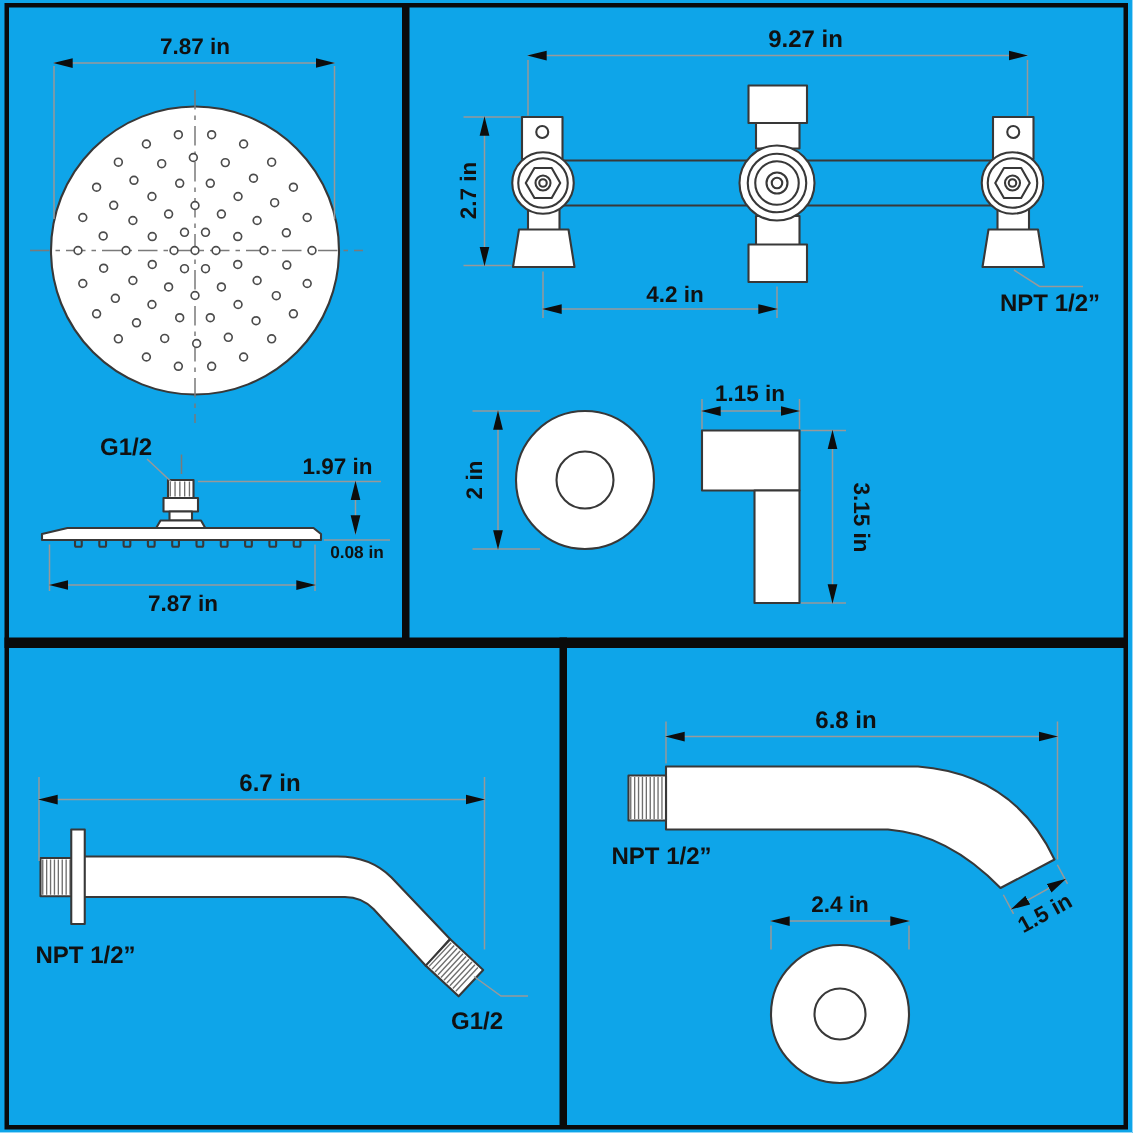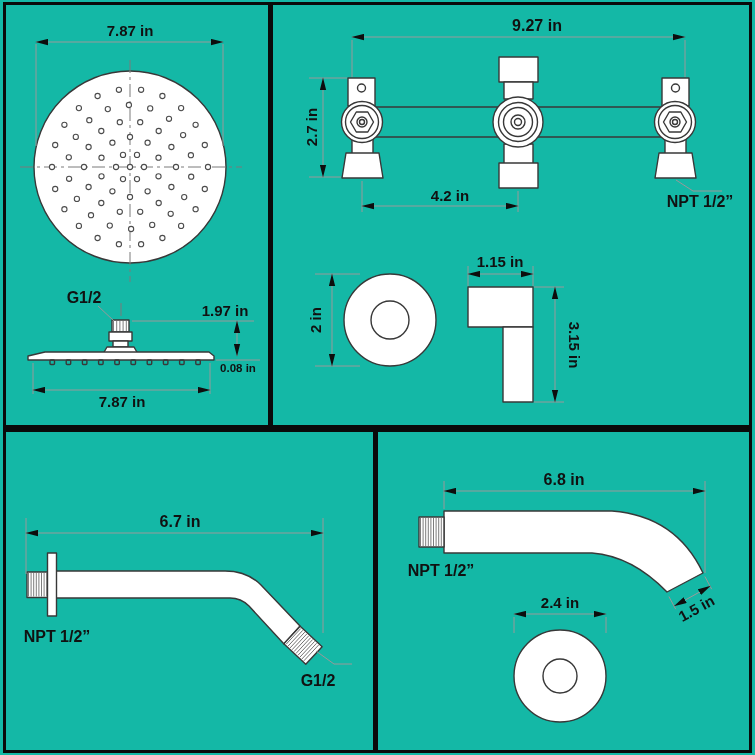--- a/index.html
+++ b/index.html
@@ -1,16 +1,16 @@
 <!DOCTYPE html>
 <html><head>
 <meta charset="utf-8">
 <style>
   html,body{margin:0;padding:0;background:#fff;}
-  #stage{position:relative;width:755px;height:755px;background:#14b8a6;overflow:hidden;}
+  #stage{position:relative;width:755px;height:755px;background:#0ea5e9;overflow:hidden;}
   svg{display:block;}
   .outline{fill:#fff;stroke:#383838;stroke-width:1.4;stroke-linejoin:round;}
   .oline{fill:none;stroke:#383838;stroke-width:1.4;stroke-linejoin:round;}
   .thin{fill:none;stroke:#999;stroke-width:1;}
   .dimline{fill:none;stroke:#9a9a9a;stroke-width:1;}
   .cl{fill:none;stroke:#7a7a7a;stroke-width:1;stroke-dasharray:13 4 3 4;}
   .hatch{stroke:#6e6e6e;stroke-width:0.9;}
   .hole{fill:#fff;stroke:#4c4c4c;stroke-width:1.1;}
   .frame{stroke:#0a0a0a;fill:none;}
   text{font-family:"Liberation Sans","DejaVu Sans",sans-serif;font-weight:bold;fill:#111;}

